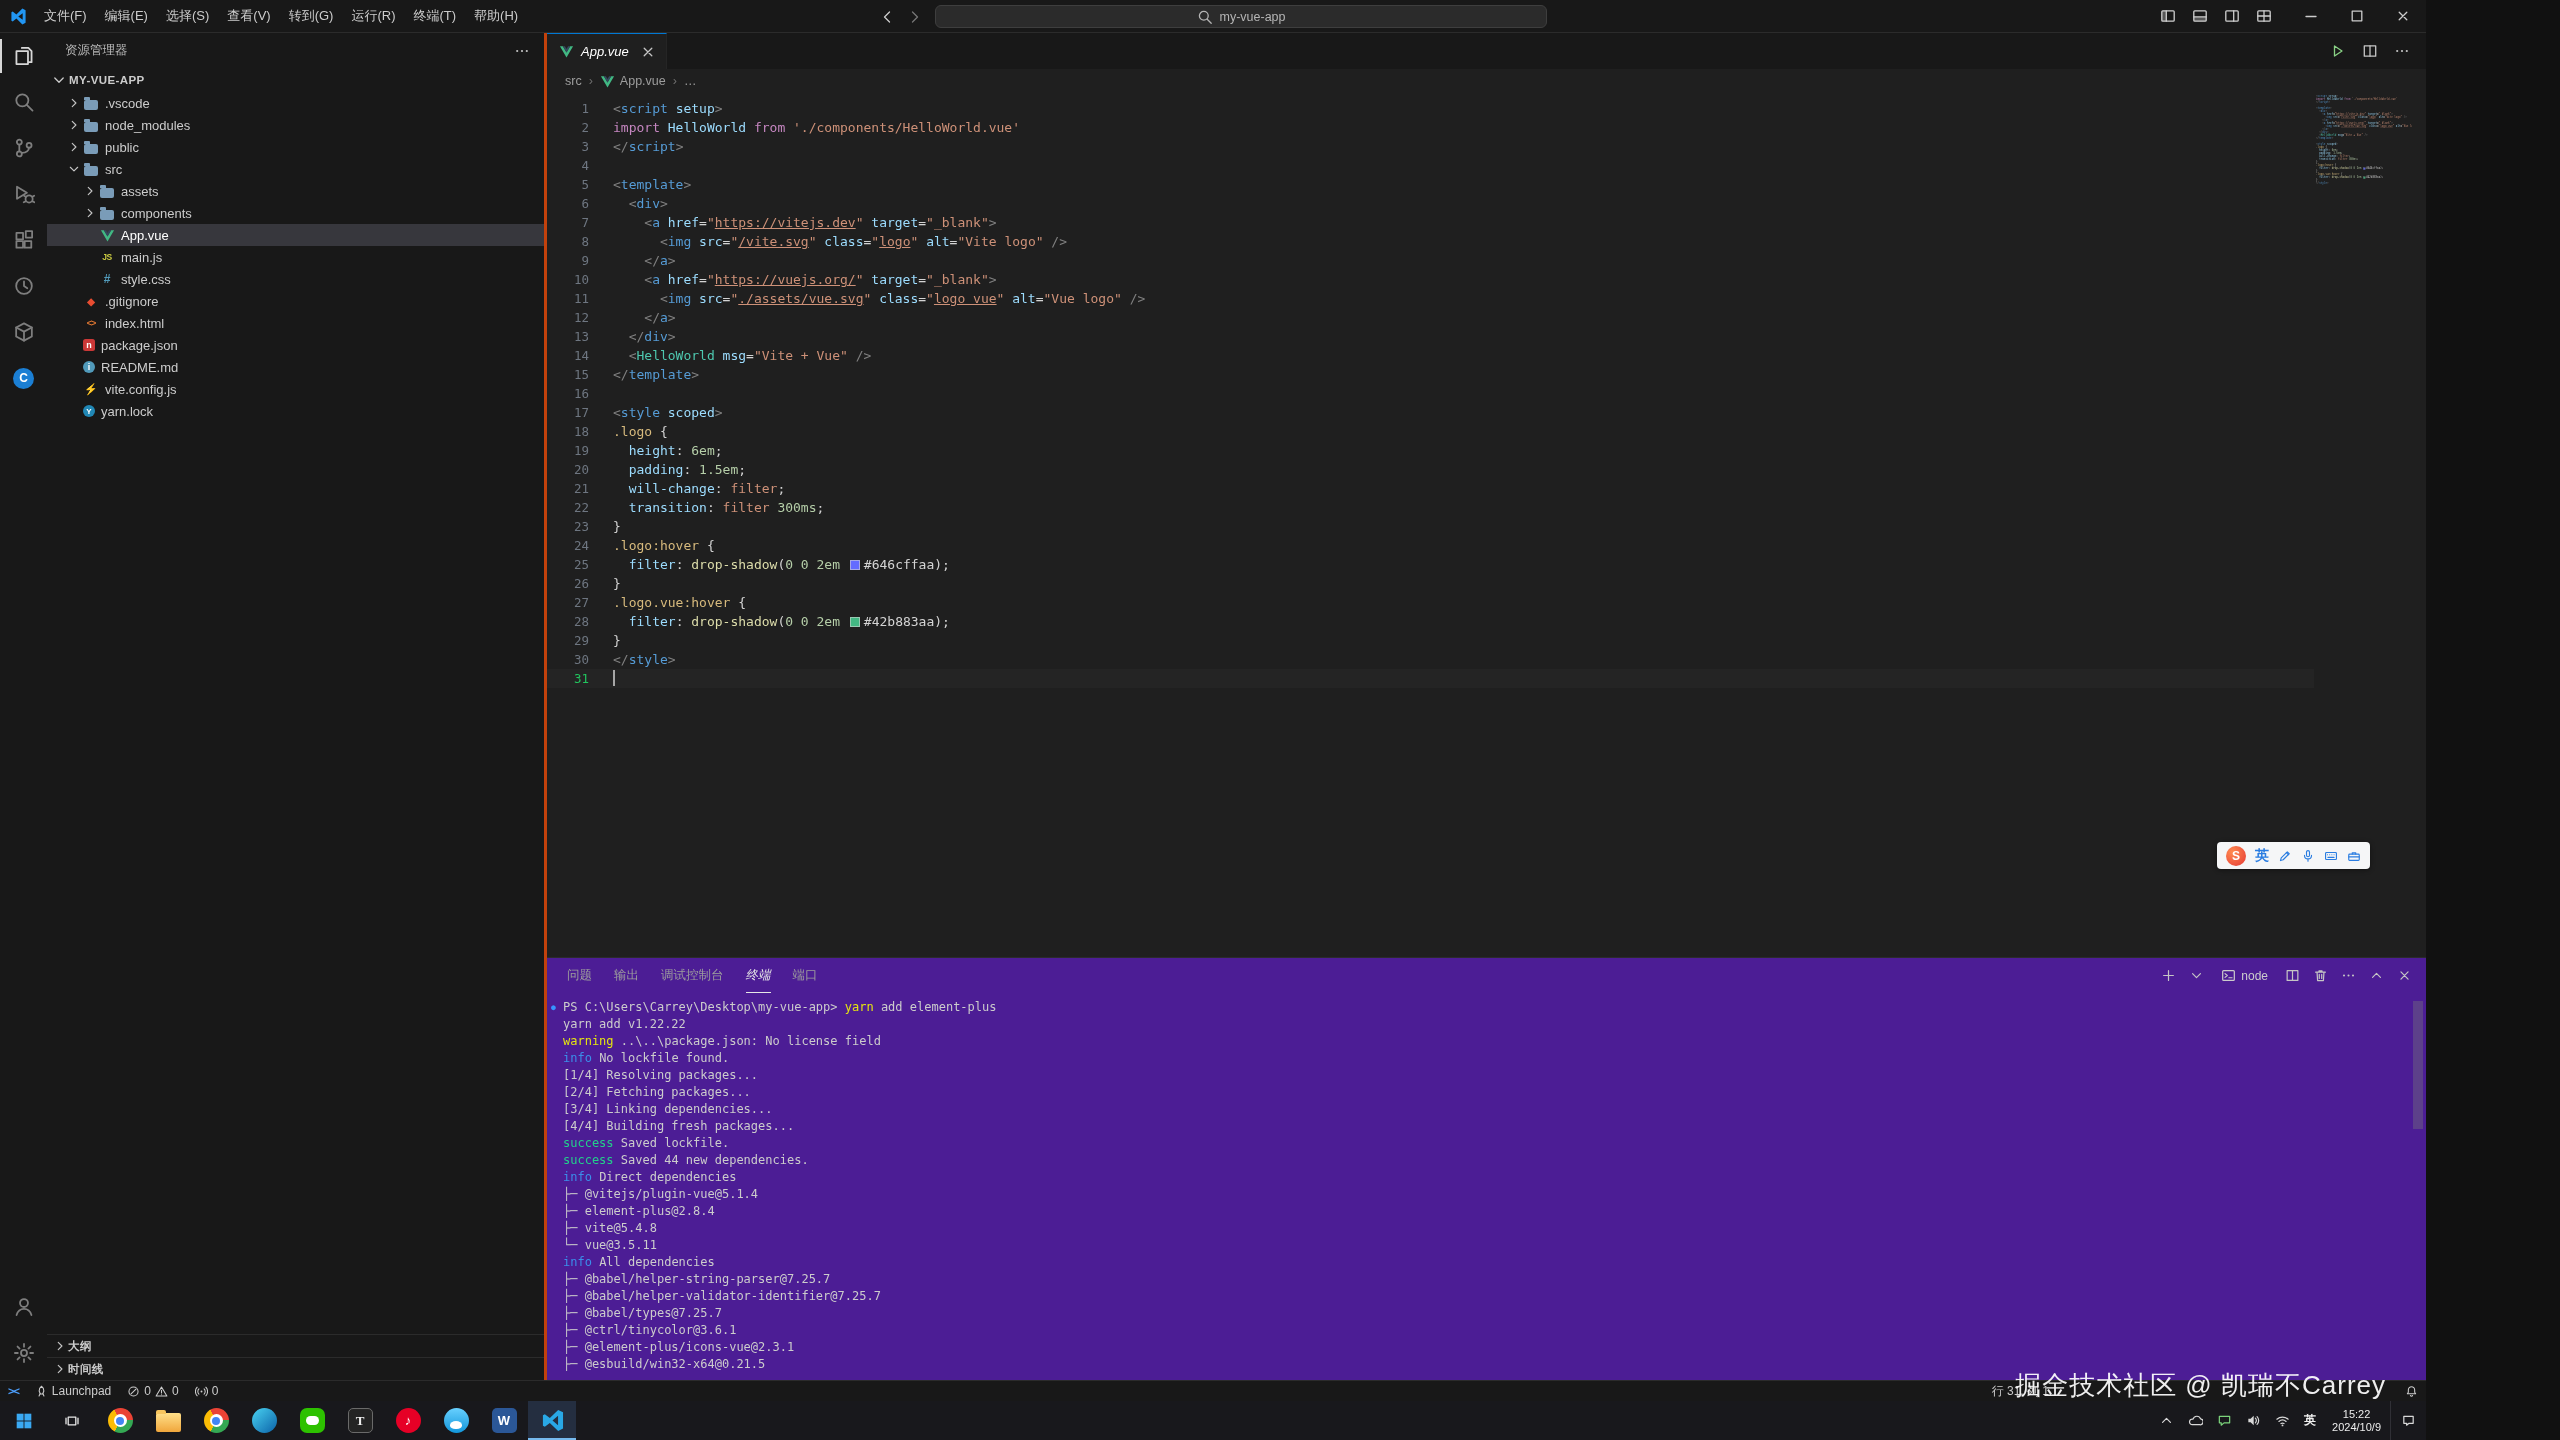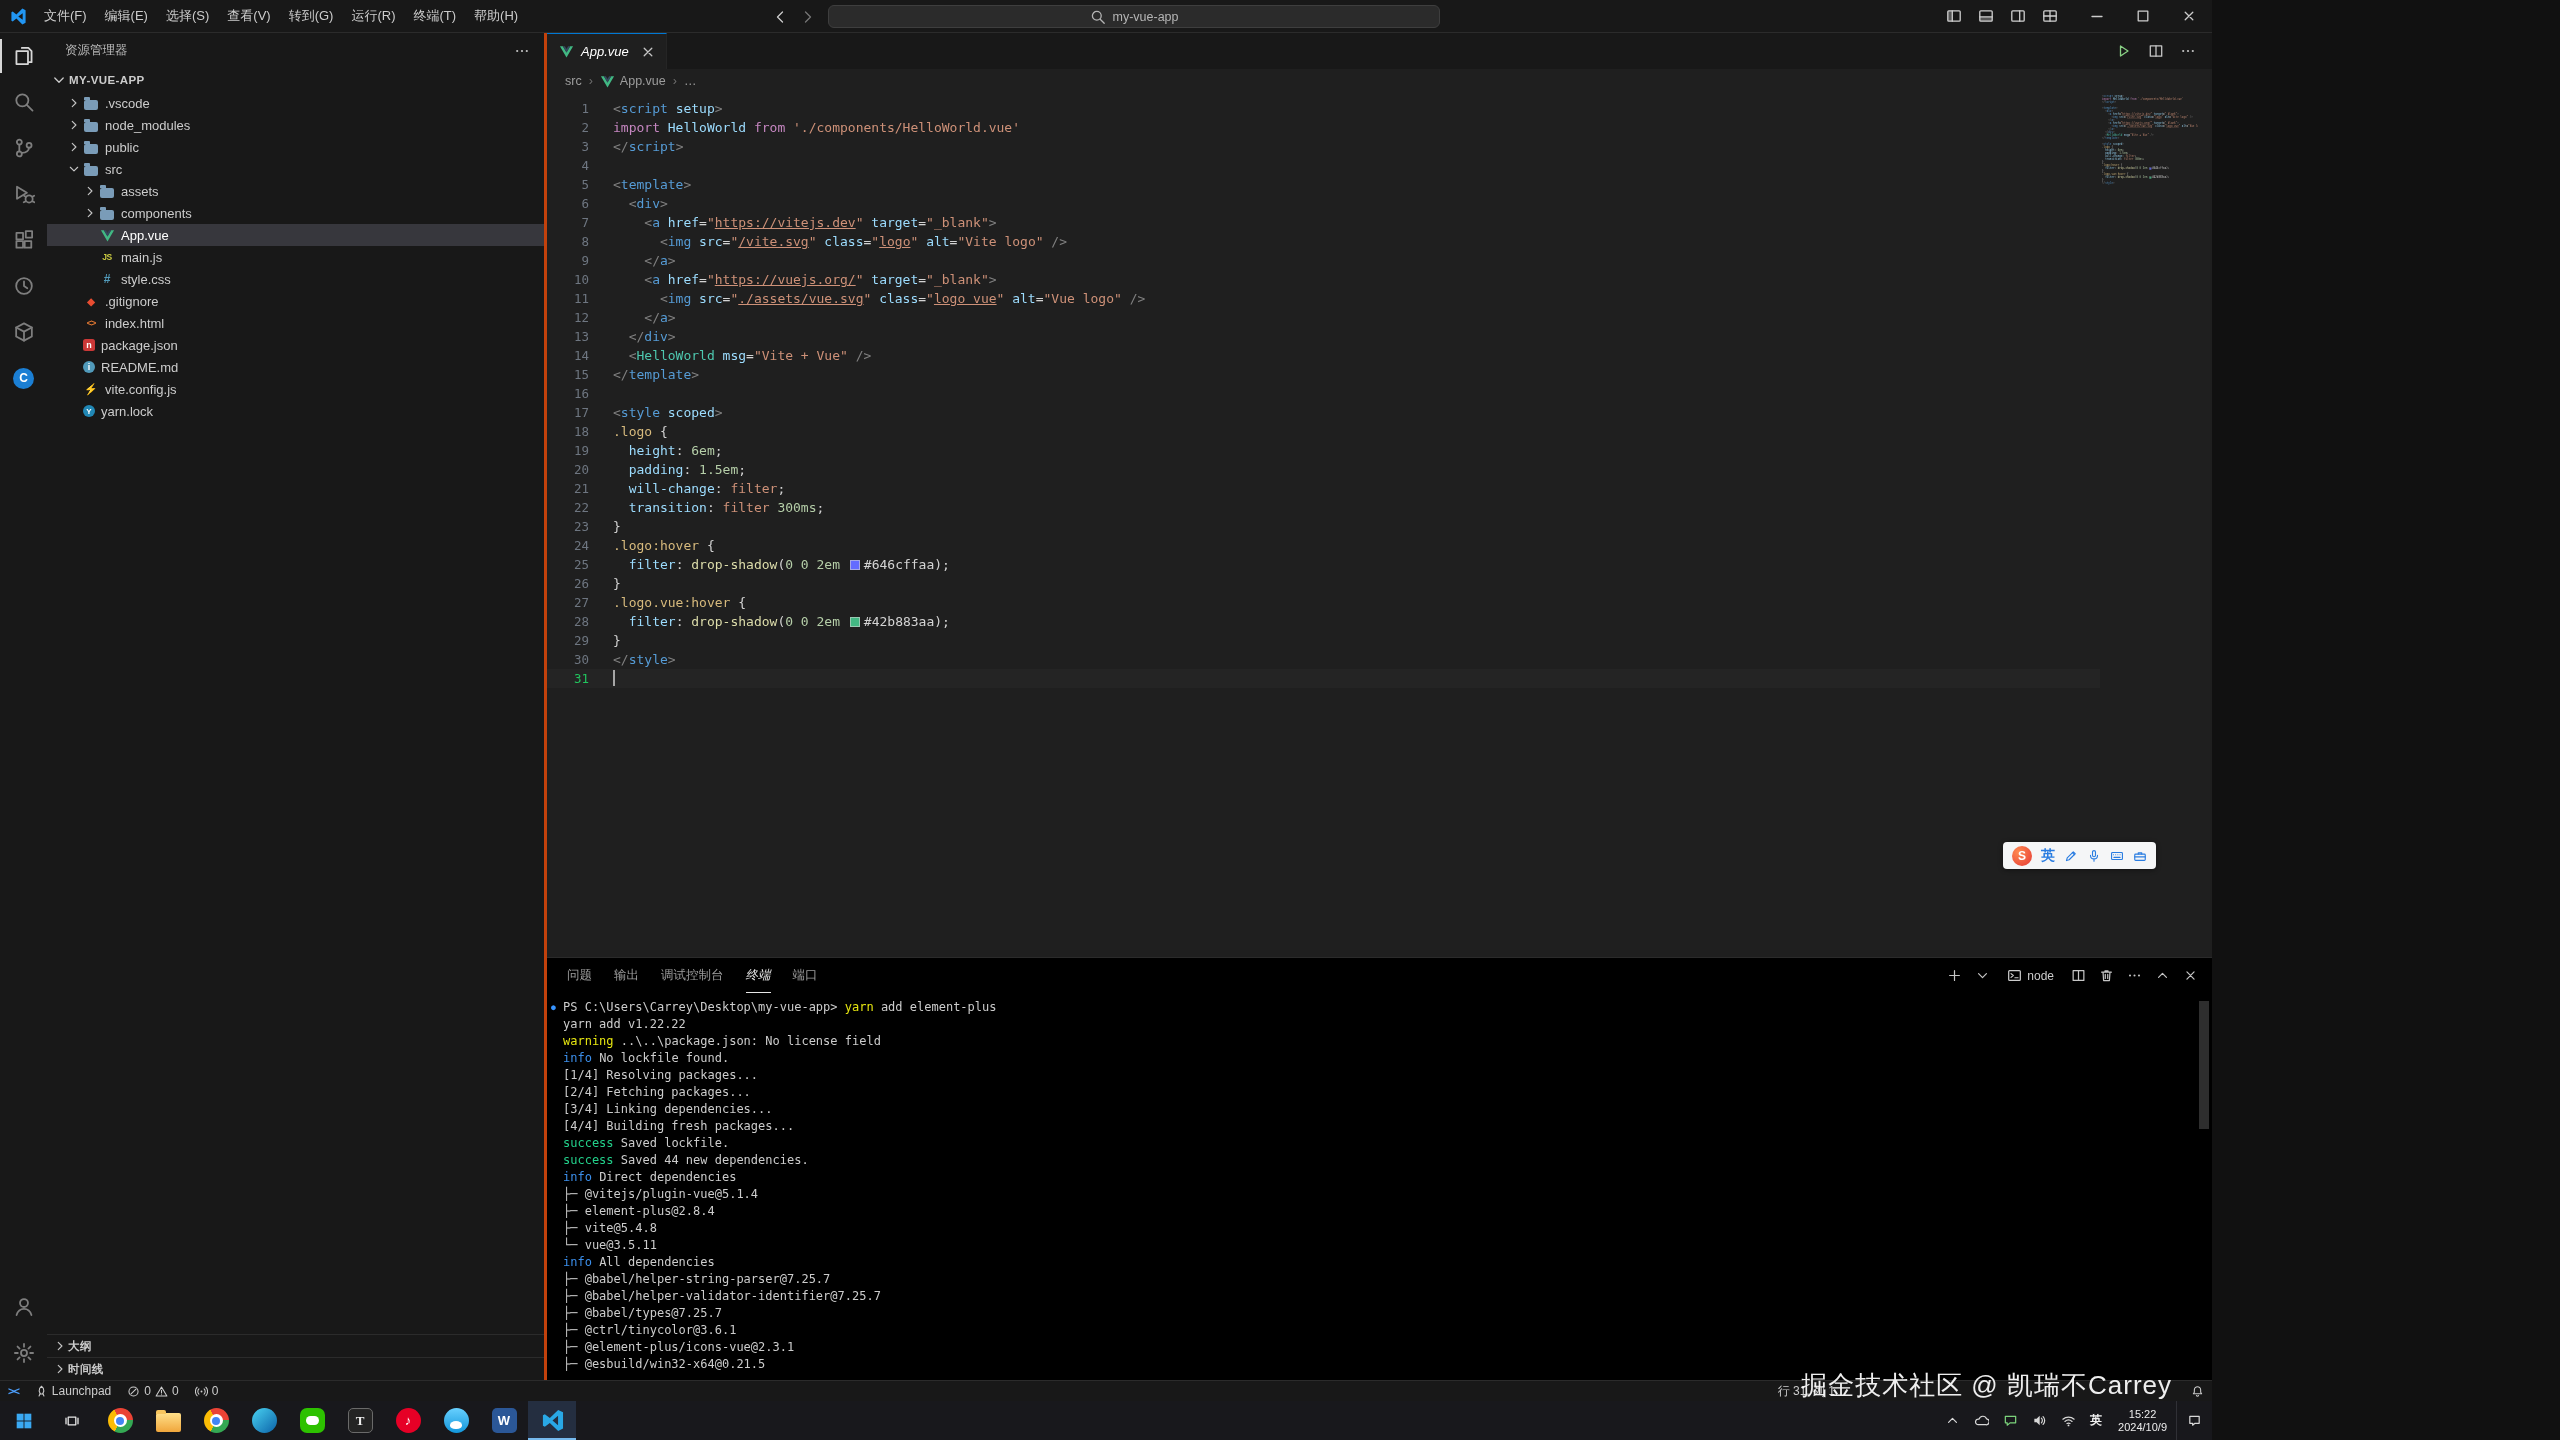--- a/index.html
+++ b/index.html
@@ -1,17 +1,17 @@
 <!DOCTYPE html>
 <html><head>
 <meta charset="utf-8">
 <style>
   * { margin:0; padding:0; box-sizing:border-box; }
   html,body { width:2560px; height:1440px; overflow:hidden; background:#111; }
-  #root { position:relative; width:2212px; height:1440px; overflow:hidden; background:#1f1f1f;
+  #root { position:relative; width:2426px; height:1440px; overflow:hidden; background:#1f1f1f;
           font-family:"Liberation Sans","DejaVu Sans",sans-serif; color:#cccccc; cursor:default; }
   .ic { display:inline-flex; align-items:center; justify-content:center; }
   .ic svg { display:block; }
 
   
   .titlebar { position:relative; height:33px; background:#181818; border-bottom:1px solid #2b2b2b;
               display:flex; align-items:center; font-size:13px; color:#cccccc; z-index:20; }
   .vsmark { padding:0 8px 0 10px; }
   .menu-item { padding:0 9px; height:33px; line-height:32px; border-radius:5px; }
   .center-group { position:absolute; left:50%; top:0; transform:translateX(-50%); height:33px;
@@ -87,21 +87,21 @@
   .tk-lk{color:#ce9178;text-decoration:underline}.tk-kw{color:#c586c0}.tk-vr{color:#9cdcfe}
   .tk-cp{color:#4ec9b0}.tk-se{color:#d7ba7d}.tk-pr{color:#9cdcfe}.tk-nu{color:#b5cea8}
   .tk-fn{color:#dcdcaa}.tk-df{color:#d4d4d4}
   .swatch { display:inline-block; width:10px; height:10px; margin:0 4px 0 2px; vertical-align:-1px; border:1px solid rgba(212,212,212,.6); }
   .cursor { display:inline-block; width:1.5px; height:16px; background:#a6a6a6; vertical-align:-3px; }
   .minimap { position:absolute; top:2px; right:14px; width:96px; height:100%; overflow:hidden; opacity:.85; }
   .mm-inner { transform:scale(.2); transform-origin:0 0; width:480px; }
   .mm-inner .cl { height:15px; line-height:15px; font-size:13px; }
 
   
-  .panel { height:423px; flex:none; background:#000000; border-top:1px solid #2b2b2b; display:flex; flex-direction:column; }
+  .panel { height:423px; flex:none; background:#4c1d95; border-top:1px solid #2b2b2b; display:flex; flex-direction:column; }
   .panel-head { height:35px; flex:none; display:flex; align-items:center; padding:0 14px 0 20px; }
   .ptab { height:35px; display:flex; align-items:center; margin-right:22px; font-size:12.5px; color:#9d9d9d; }
   .ptab.active { color:#e7e7e7; box-shadow:inset 0 -1px 0 #e7e7e7;font-style:italic; }
   .panel-actions { margin-left:auto; display:flex; align-items:center; gap:13px; color:#c5c5c5; }
   .panel-actions svg { width:15px; height:15px; }
   .term-inst { display:flex; align-items:center; gap:5px; font-size:12px; color:#cccccc; padding:2px 4px; }
   .terminal { flex:1; position:relative; padding:6px 0 0 16px; font-family:"DejaVu Sans Mono","Liberation Mono",monospace;
               font-size:12px; overflow:hidden; }
   .tl { position:relative; height:17px; line-height:17px; white-space:pre; }
   .term-dot { position:absolute; left:-12px; top:0; font-size:8px; color:#3794ff; }

